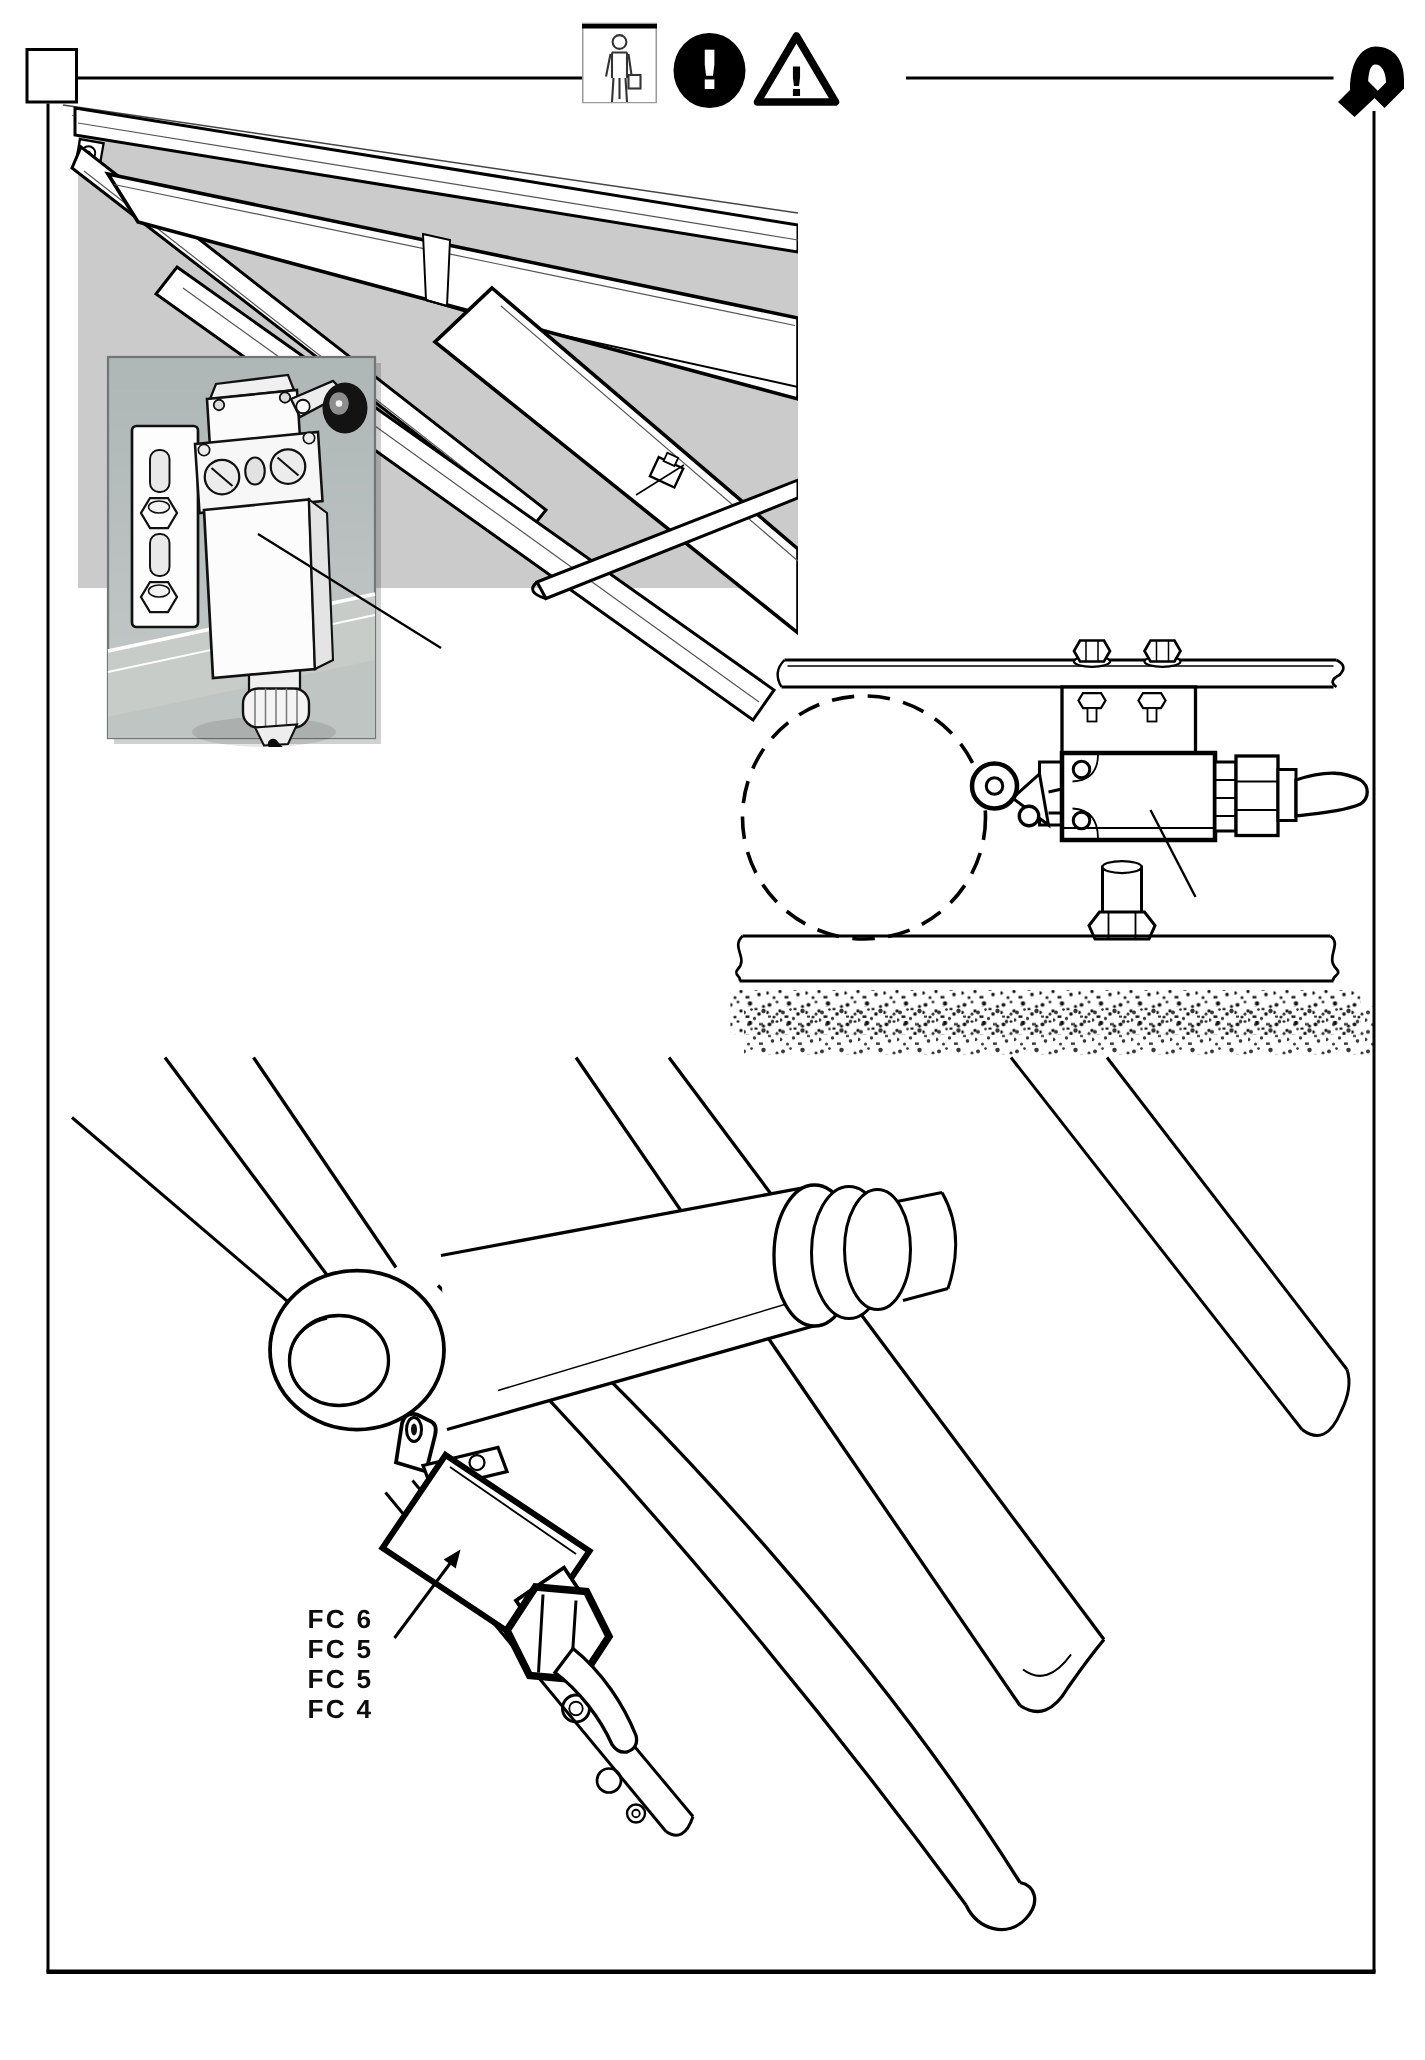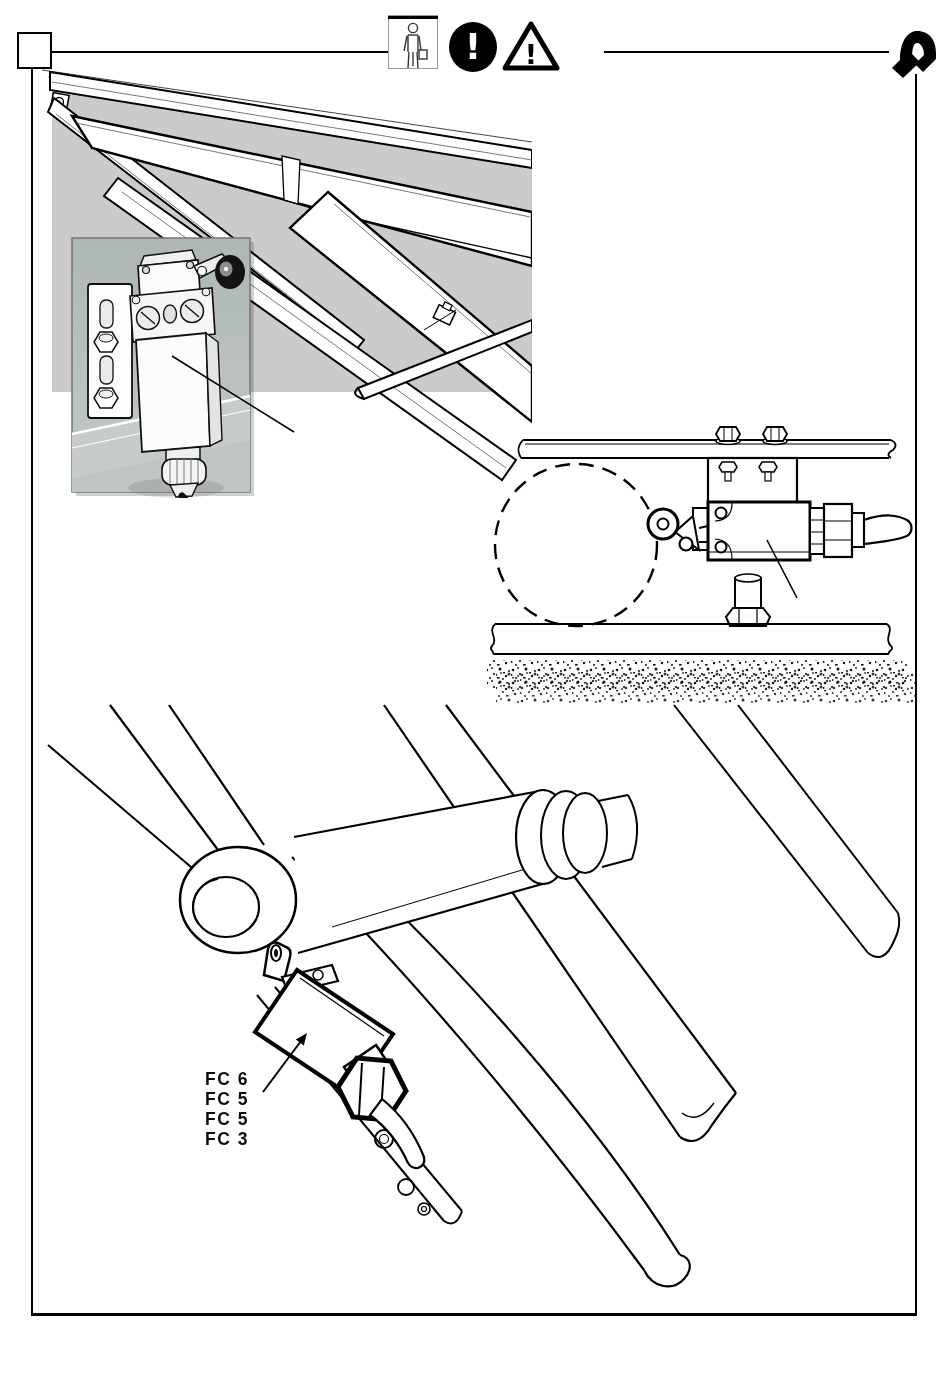--- a/index.html
+++ b/index.html
@@ -358,16 +358,16 @@
         <line x1="231" y1="397" x2="269" y2="346" stroke="#000" stroke-width="2"></line>
         <polygon points="275,338 271.8,350.6 263.8,344.6" fill="#000"></polygon>
       </g>
     </svg>
   </div>
 
   <div id="fc-labels">
     <div>FC 6</div>
     <div>FC 5</div>
     <div>FC 5</div>
-    <div>FC 3</div>
+    <div>FC 4</div>
   </div>
 
 </div>
 
 </body></html>

